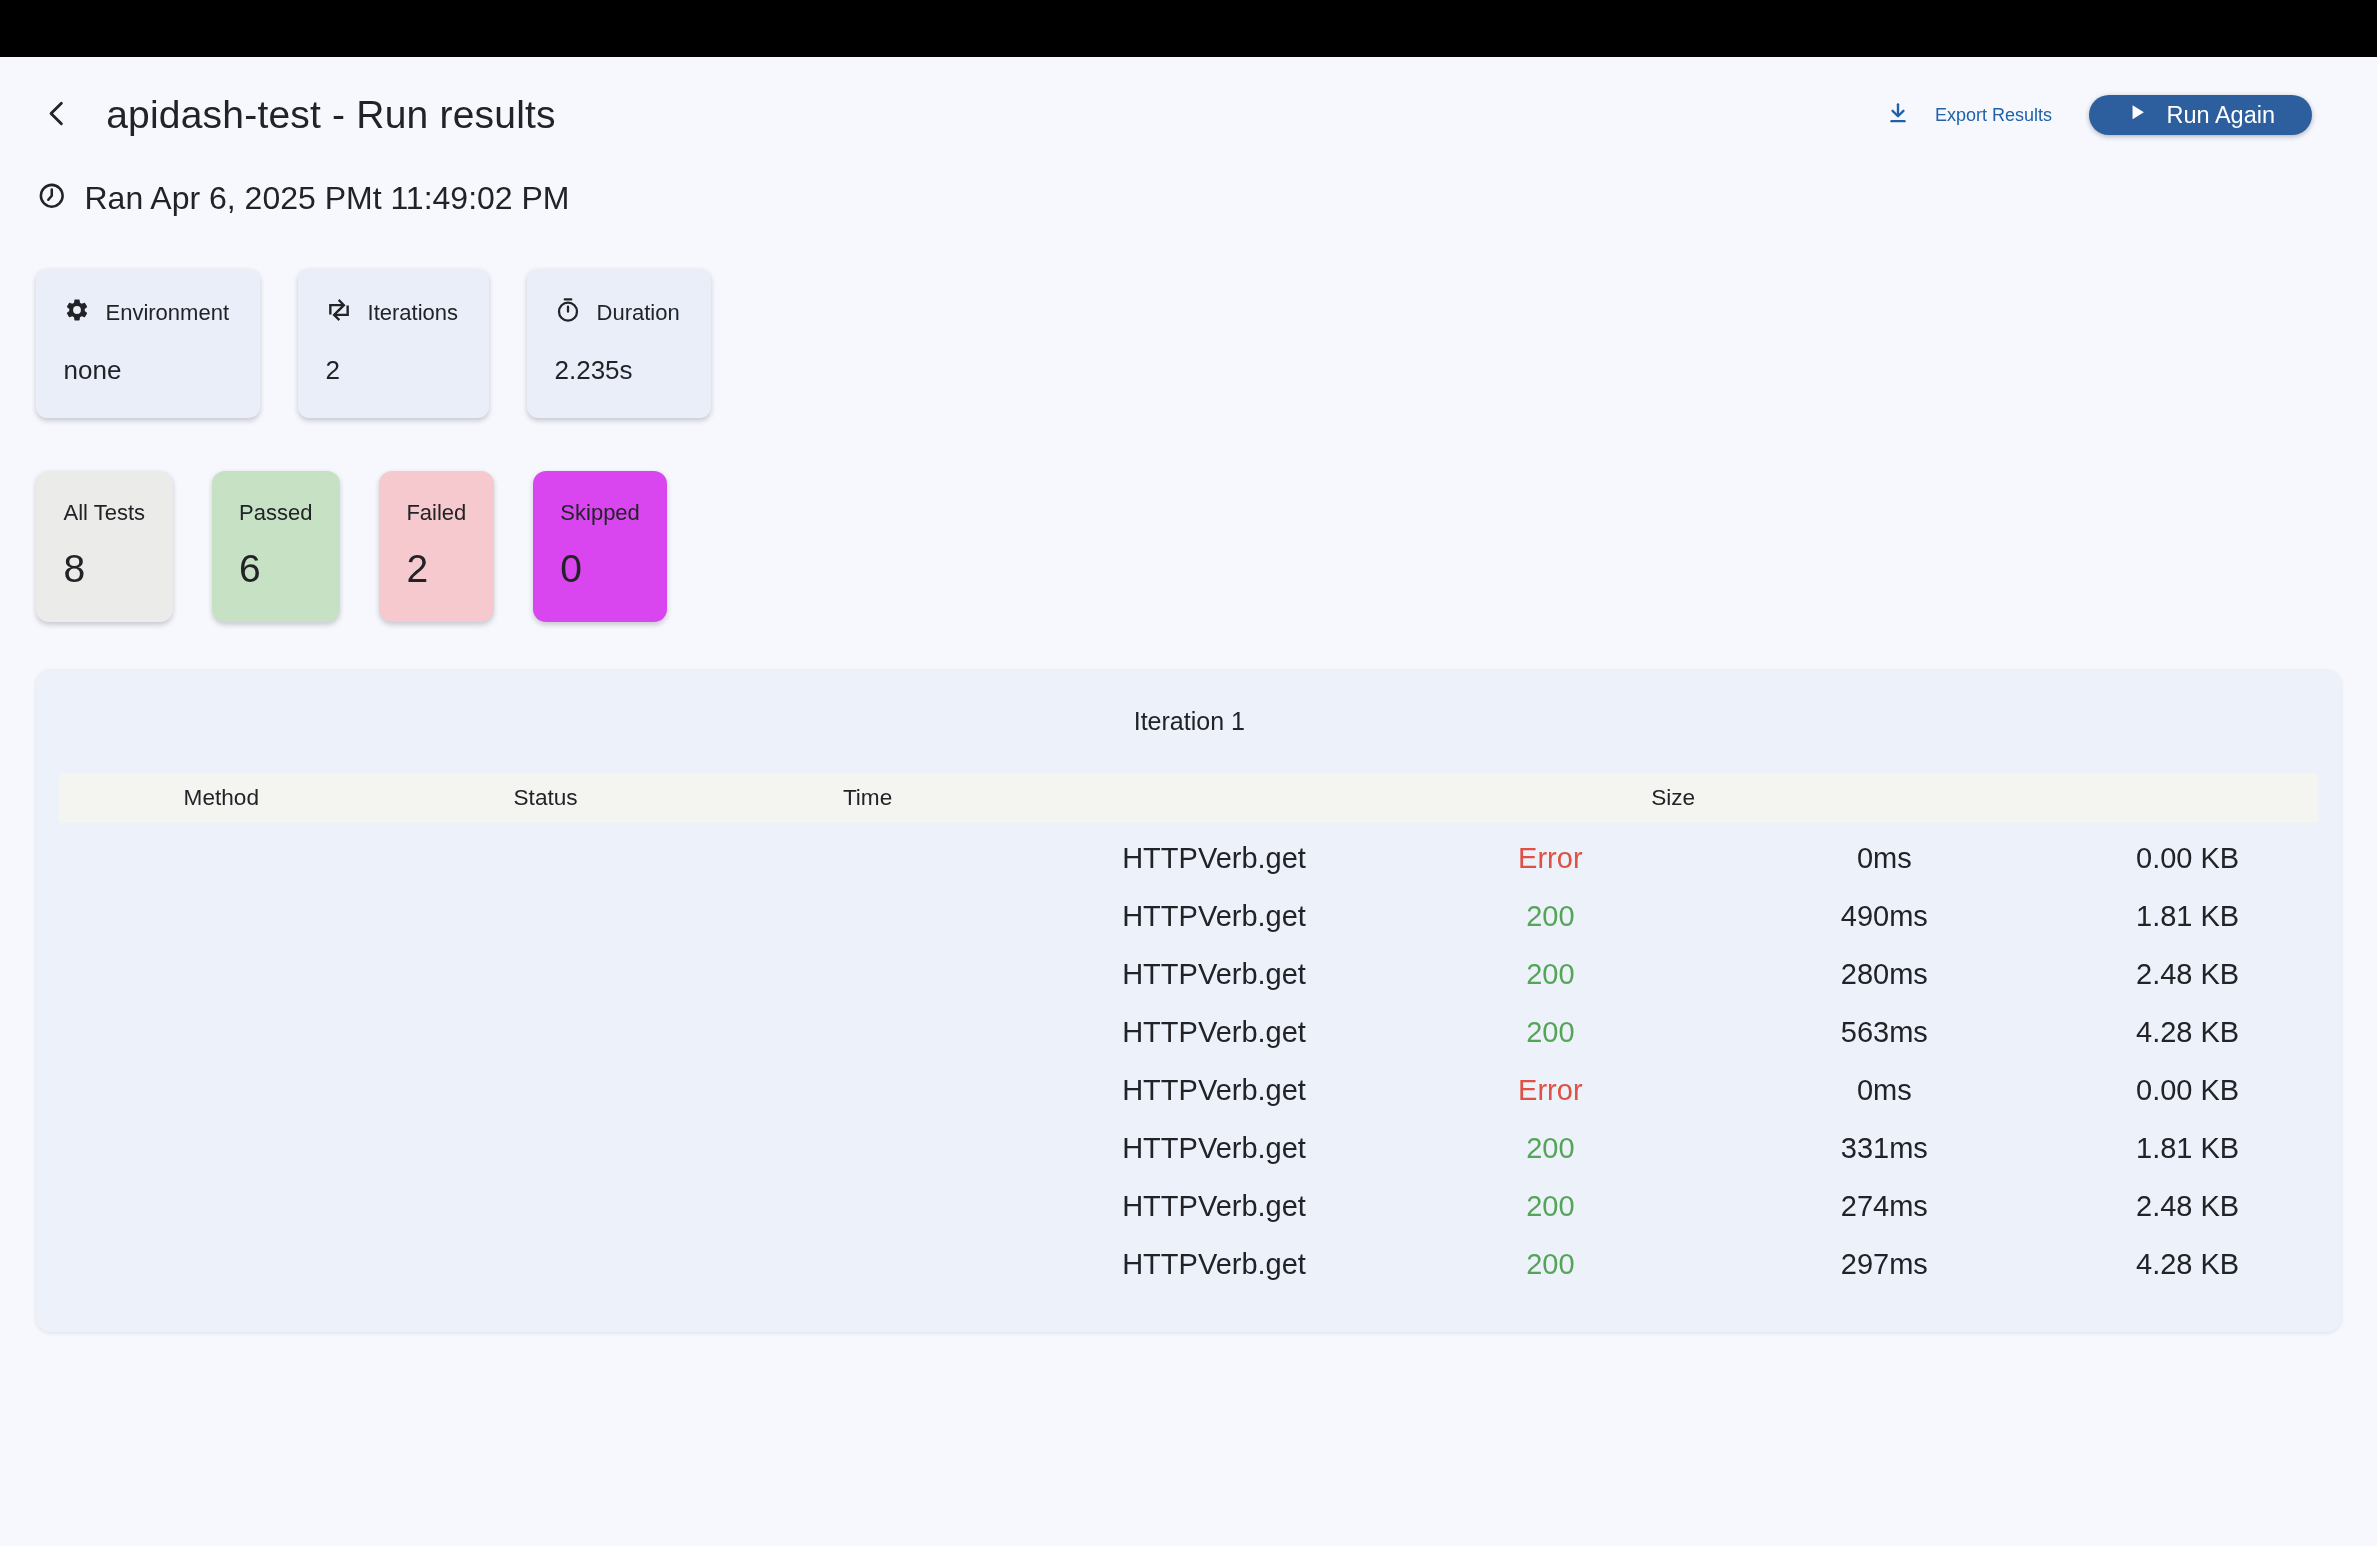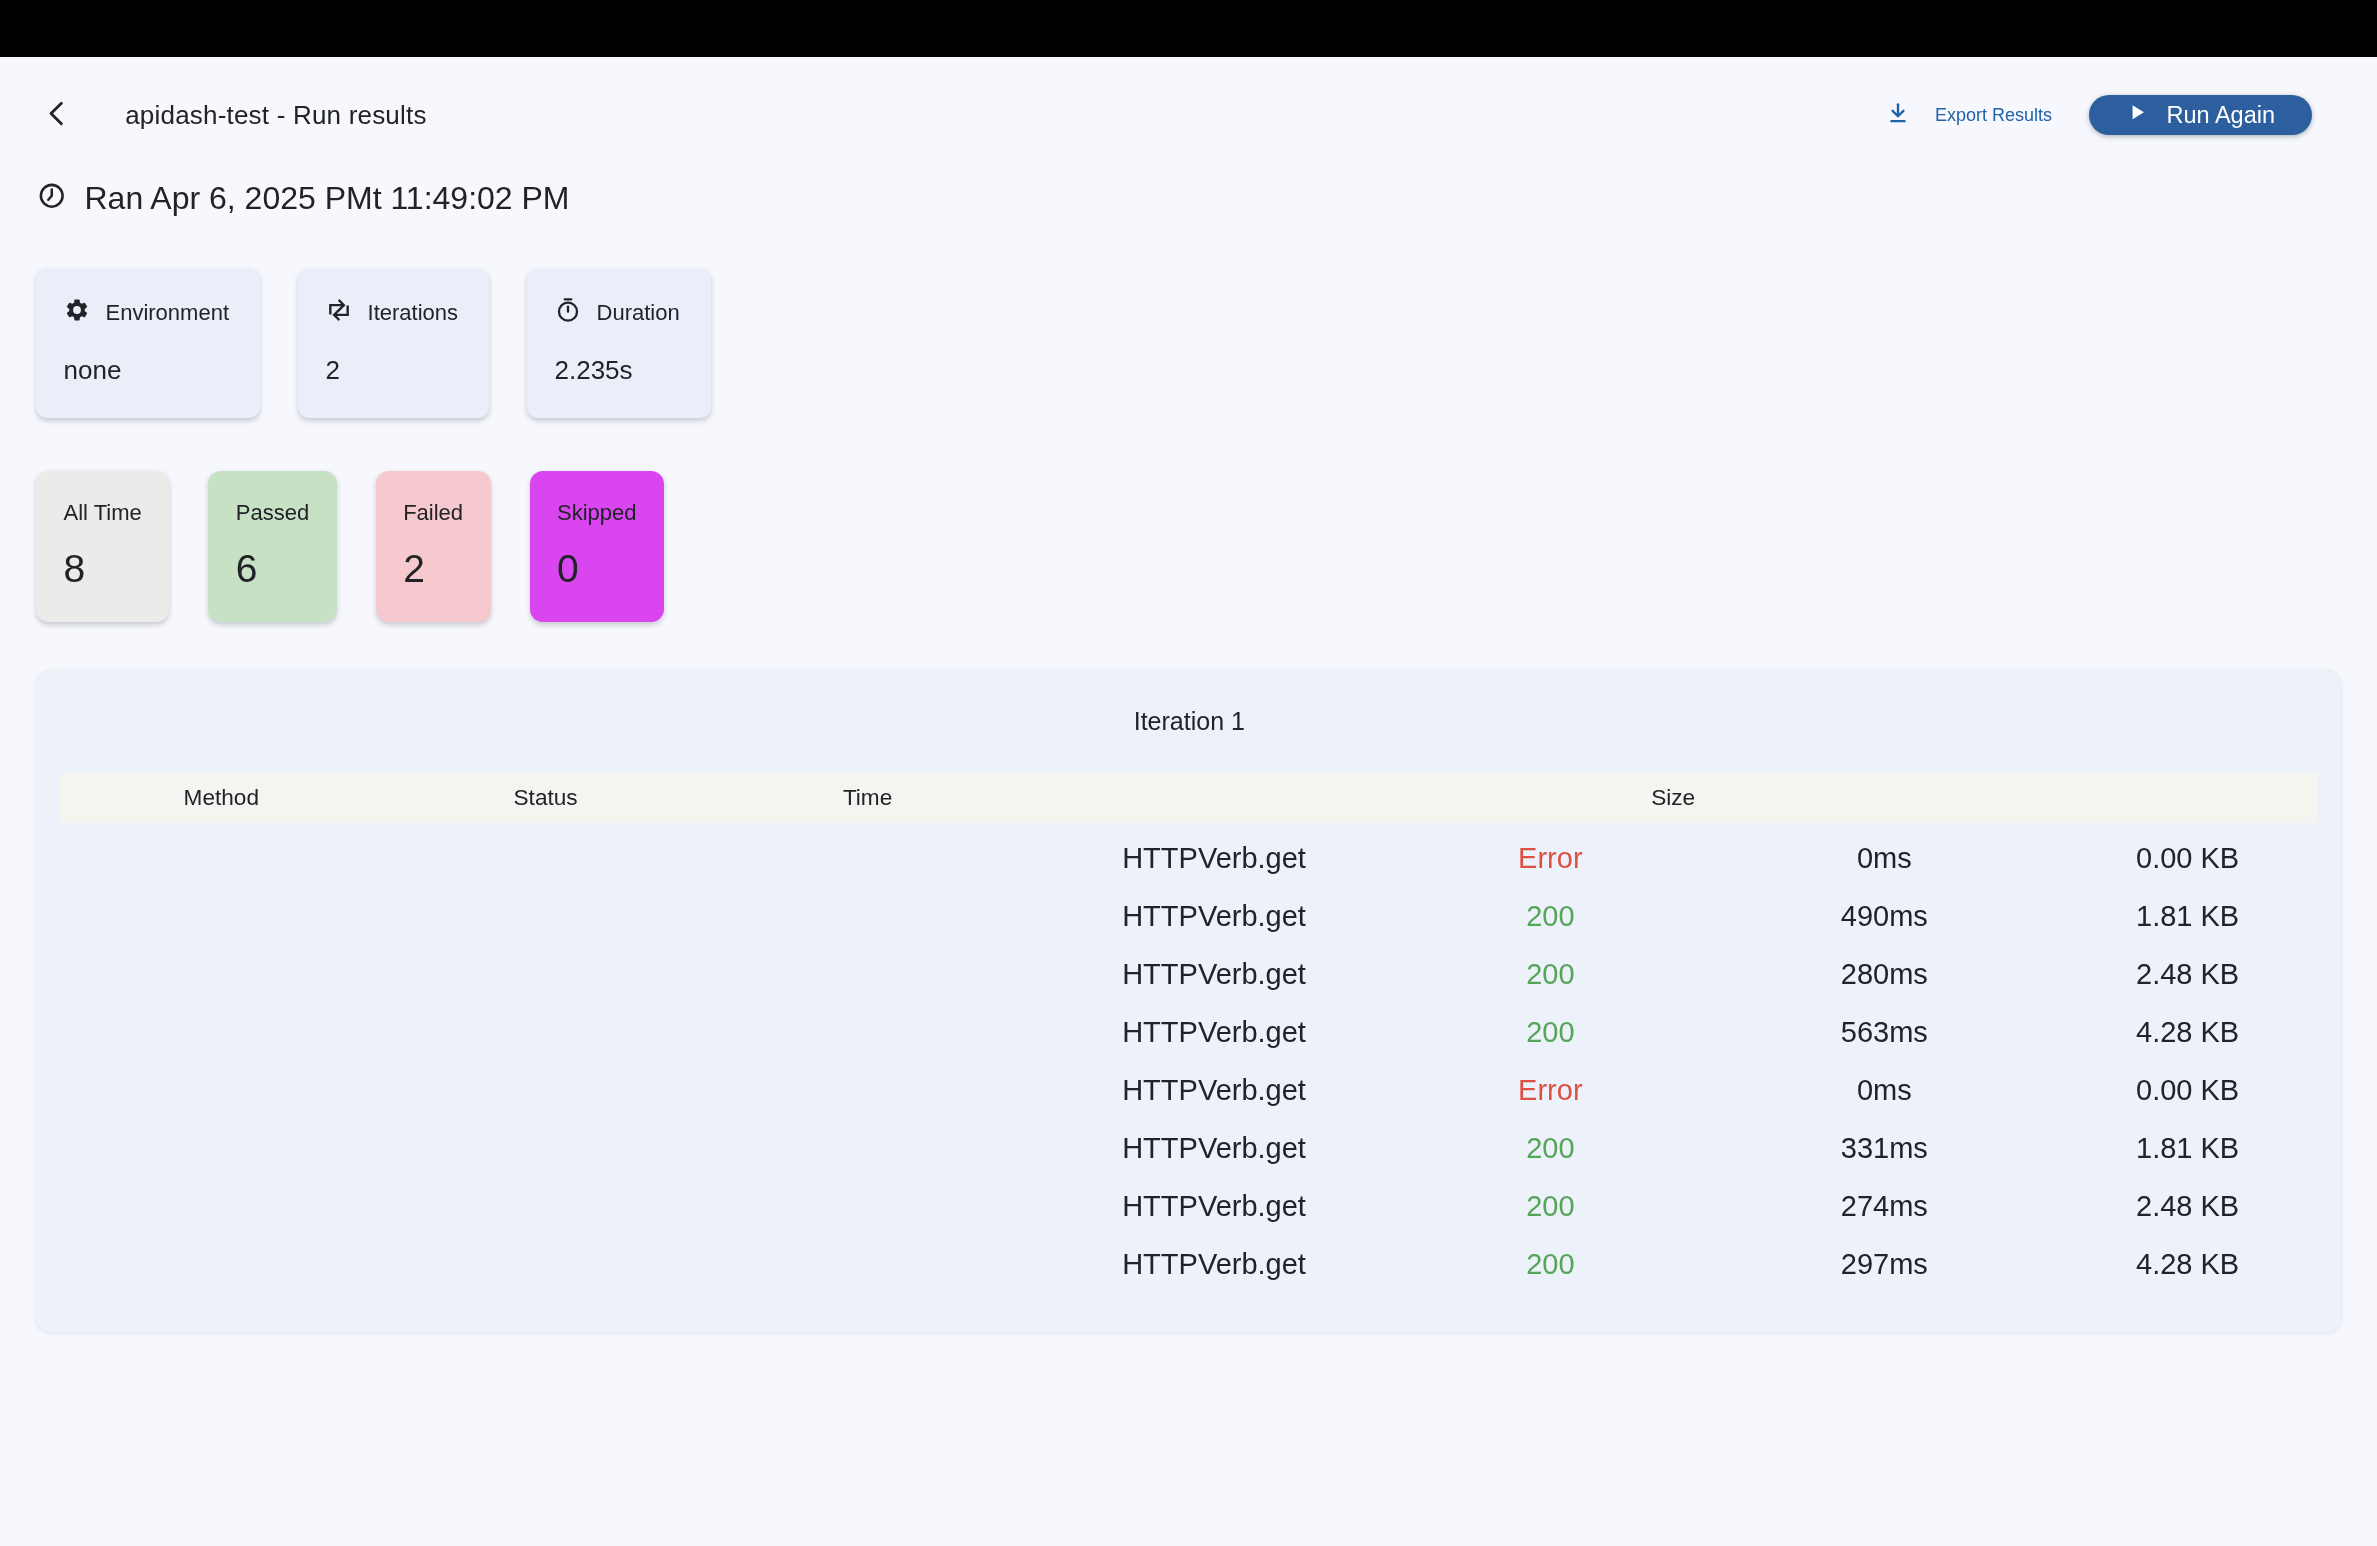--- a/index.html
+++ b/index.html
@@ -31,23 +31,23 @@
   }
   .back-btn {
     background: none; border: none; padding: 0;
     width: 36px; height: 36px;
     display: flex; align-items: center; justify-content: center;
     cursor: pointer; color: var(--text, #212327);
     margin-left: 3.2px;
   }
   .back-btn svg { width: 31px; height: 31px; }
   .page-title {
-    font-size: 26px;
+    font-size: 39px;
     font-weight: 500;
-    margin: 0 0 0 50px;
+    margin: 0 0 0 31px;
     letter-spacing: 0.2px;
     text-align: center;
   }
   .header-actions {
     margin-left: auto;
     margin-right: 29px;
     display: flex;
     align-items: center;
     gap: 37px;
   }
@@ -217,21 +217,21 @@
                 <line x1="12" y1="13.5" x2="12" y2="9"></line>
               </svg></span>
       <span class="info-label">Duration</span>
     </div>
     <div class="info-value">2.235s</div>
   </div>
 </div>
 
     <div class="stat-cards" id="stat-cards">
   <div class="stat-card" style="background: rgb(235, 235, 233);">
-    <div class="stat-label">All Time</div>
+    <div class="stat-label">All Tests</div>
     <div class="stat-value">8</div>
   </div>
 
   <div class="stat-card" style="background: rgb(199, 225, 197);">
     <div class="stat-label">Passed</div>
     <div class="stat-value">6</div>
   </div>
 
   <div class="stat-card" style="background: rgb(245, 201, 205);">
     <div class="stat-label">Failed</div>

